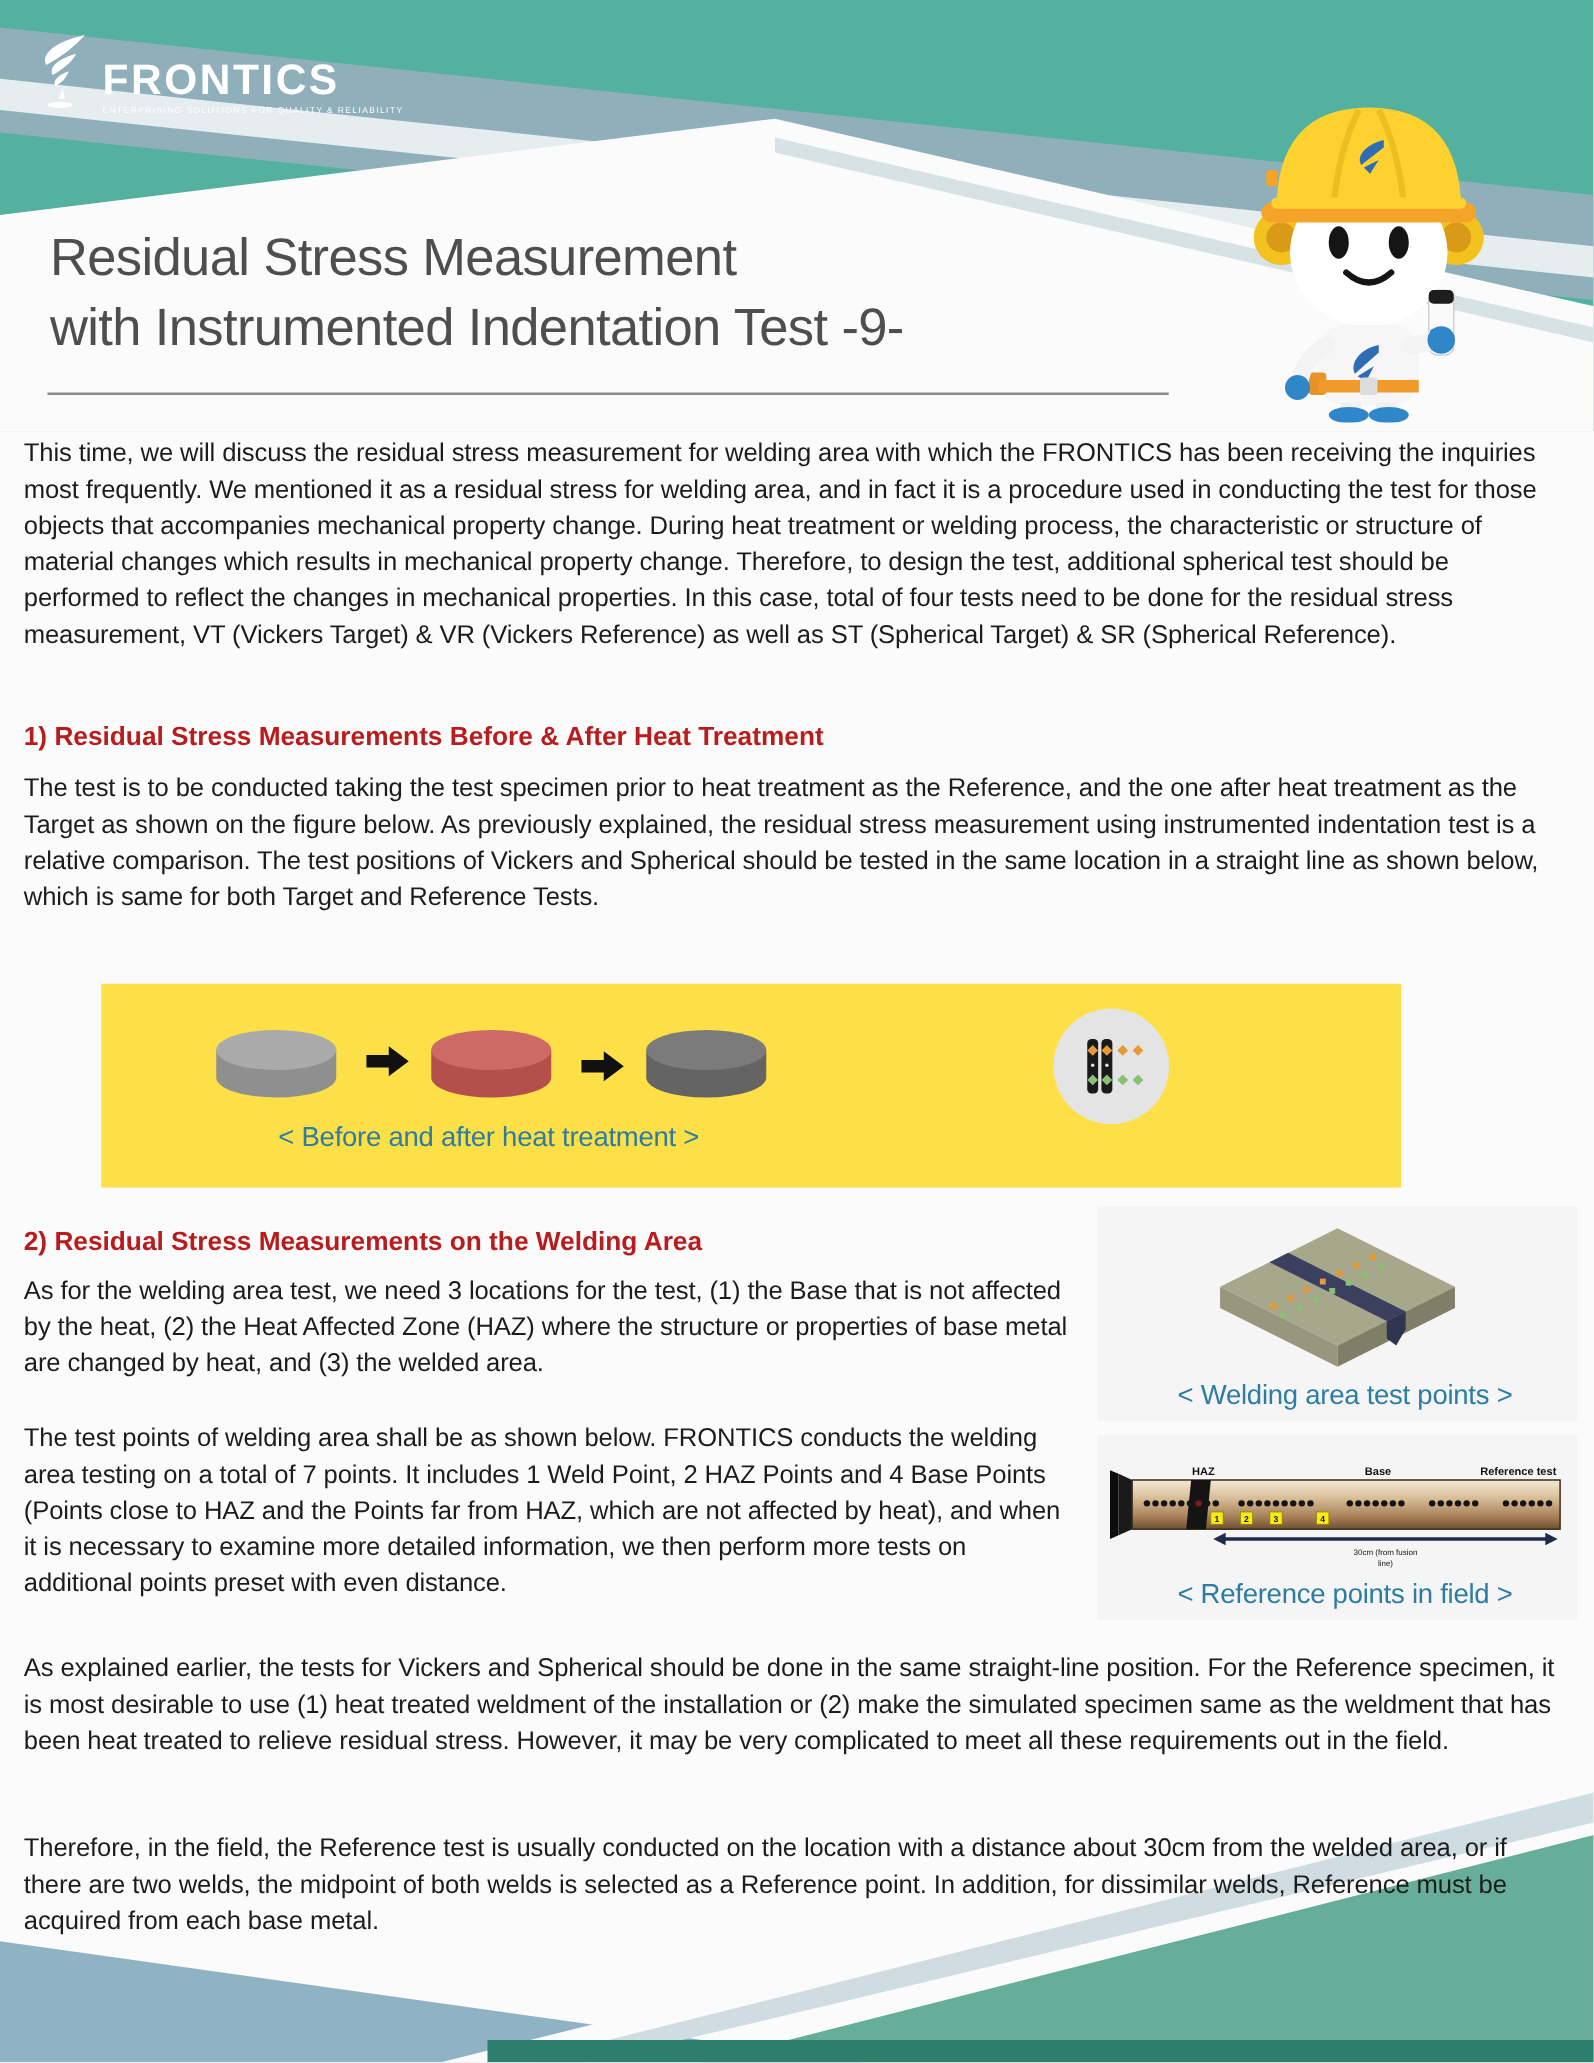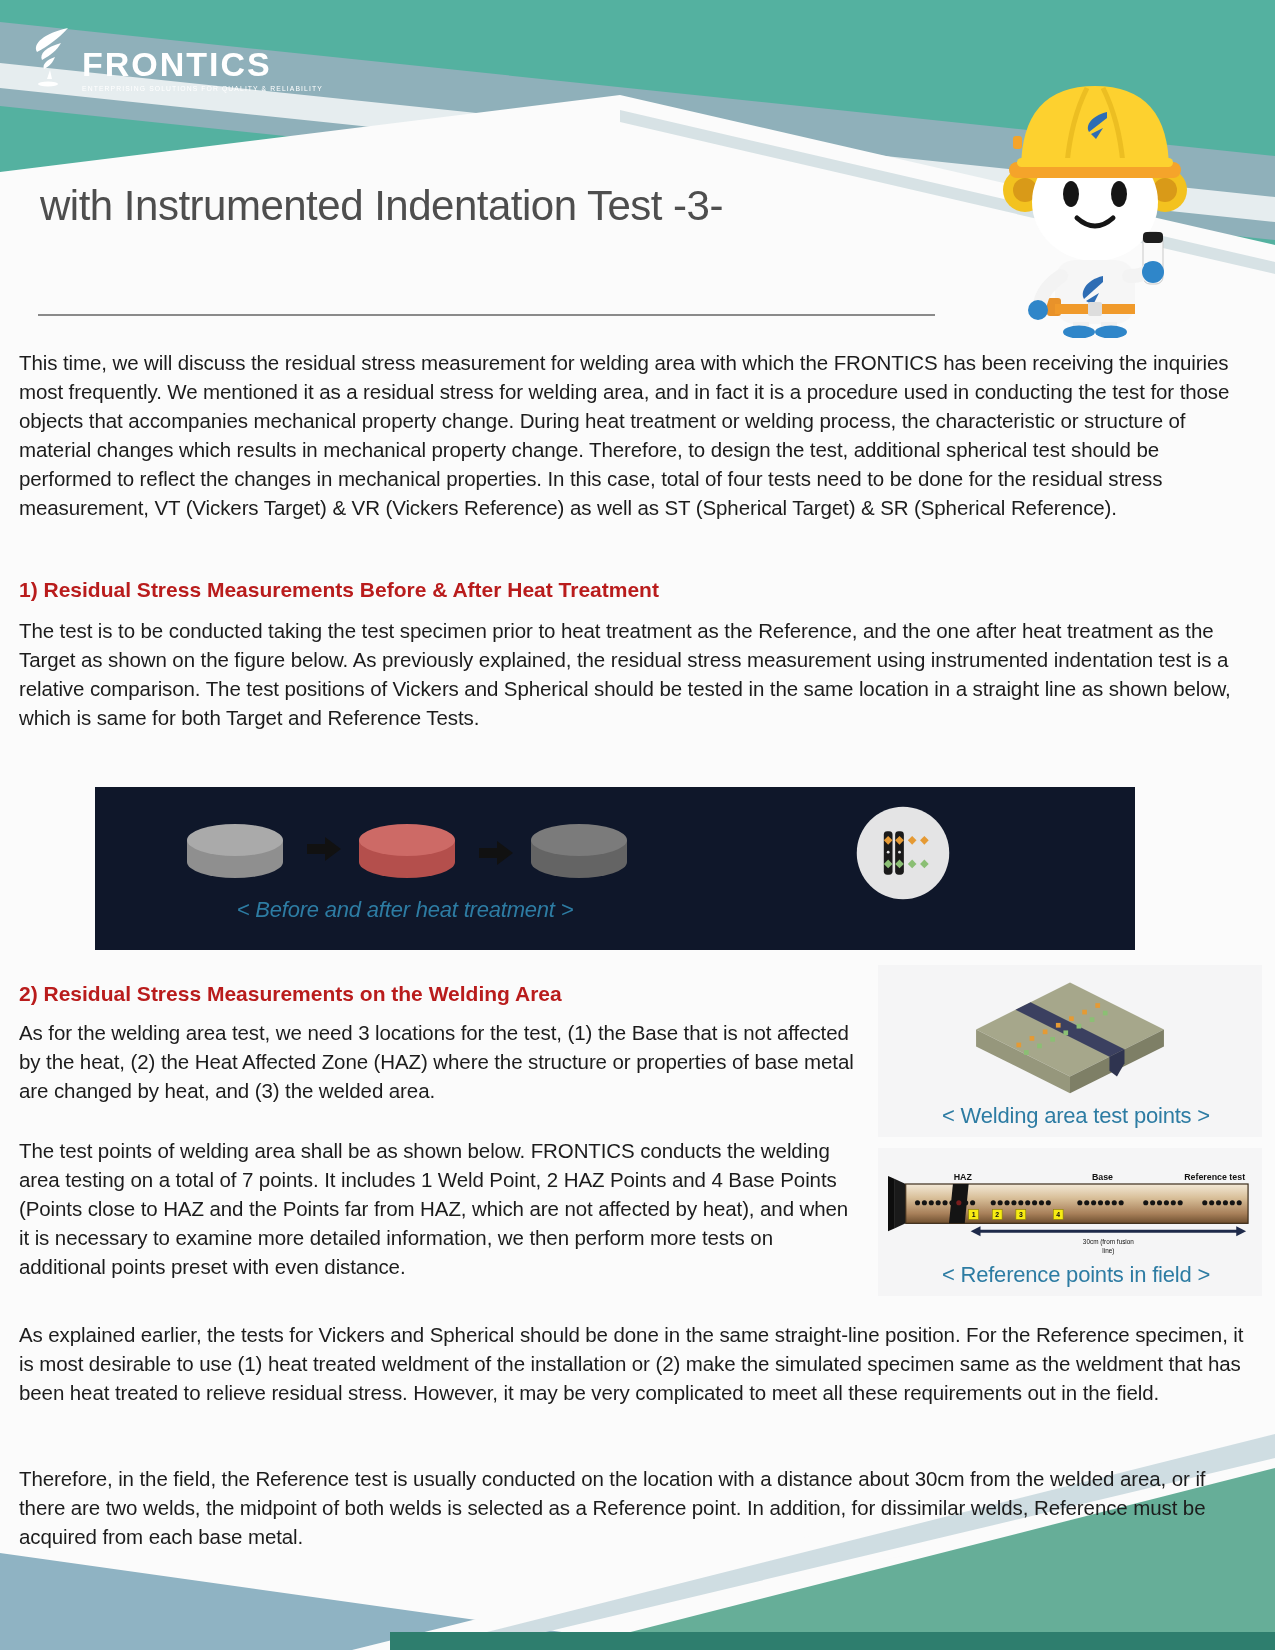--- a/index.html
+++ b/index.html
@@ -16,21 +16,21 @@
   #logo .brand-name { font-size:34px; font-weight:700; letter-spacing:2px; line-height:40px; margin-top:18px; }
   #logo .brand-tagline { font-size:6.8px; letter-spacing:1.1px; margin-top:1px; }
   #page-title { left:40px; top:178px; z-index:4; color:#4e4e4e; font-size:42px; line-height:56px; font-weight:400; letter-spacing:-0.5px; }
   #title-underline { left:38px; top:314px; width:897px; height:2px; background:#8a8a8a; z-index:4; }
   #mascot { left:995px; top:70px; z-index:3; }
   
   .para { position:absolute; font-size:20.5px; line-height:29px; letter-spacing:-0.1px; color:#1c1c1c; z-index:5; }
   .sec-heading { position:absolute; font-size:21px; font-weight:700; color:#b91c1c; z-index:5; }
   .caption { color:#2d7ca3; font-size:22px; letter-spacing:-0.2px; text-align:center; }
   
-  #panel-heat { left:95px; top:787px; width:1040px; height:163px; background:#0f172a; z-index:4;font-style:italic; }
+  #panel-heat { left:81px; top:787px; width:1040px; height:163px; background:#fde047; z-index:4; }
   #panel-heat .caption { position:absolute; }
   .panel-right { position:absolute; left:878px; width:384px; background:#f5f5f6; z-index:4;
                  display:flex; flex-direction:column; align-items:center; justify-content:flex-end; }
   #panel-weld { top:965px; height:172px; }
   #panel-pipe { top:1148px; height:148px; }
   .panel-right .caption { margin:4px 0 8px 12px; }
   
   .fill-orange { fill:#e59a34; }
   .fill-green  { fill:#8bbf74; }
   .fill-navy   { fill:#3b4060; }
@@ -57,21 +57,22 @@
     <path d="M22,44 l-3,9 l5,0 Z" fill="#ffffff"></path>
     <ellipse cx="20" cy="58" rx="10" ry="2.6" fill="#ffffff"></ellipse>
   </svg>
   <div class="brand-text">
     <div class="brand-name">FRONTICS</div>
     <div class="brand-tagline">ENTERPRISING SOLUTIONS FOR QUALITY &amp; RELIABILITY</div>
   </div>
 </div>
 
 <div id="page-title" class="abs">
-  <div>with Instrumented Indentation Test -3-</div>
+  <div>Residual Stress Measurement</div>
+  <div>with Instrumented Indentation Test -9-</div>
 </div>
 <div id="title-underline" class="abs"></div>
 
 <svg id="mascot" class="abs" width="200" height="268" viewBox="0 0 200 268">
 
   <circle cx="30" cy="120" r="22" fill="#f3c21f"></circle>
   <circle cx="170" cy="120" r="22" fill="#f3c21f"></circle>
   <circle cx="30" cy="120" r="12" fill="#d99a18"></circle>
   <circle cx="170" cy="120" r="12" fill="#d99a18"></circle>
 

